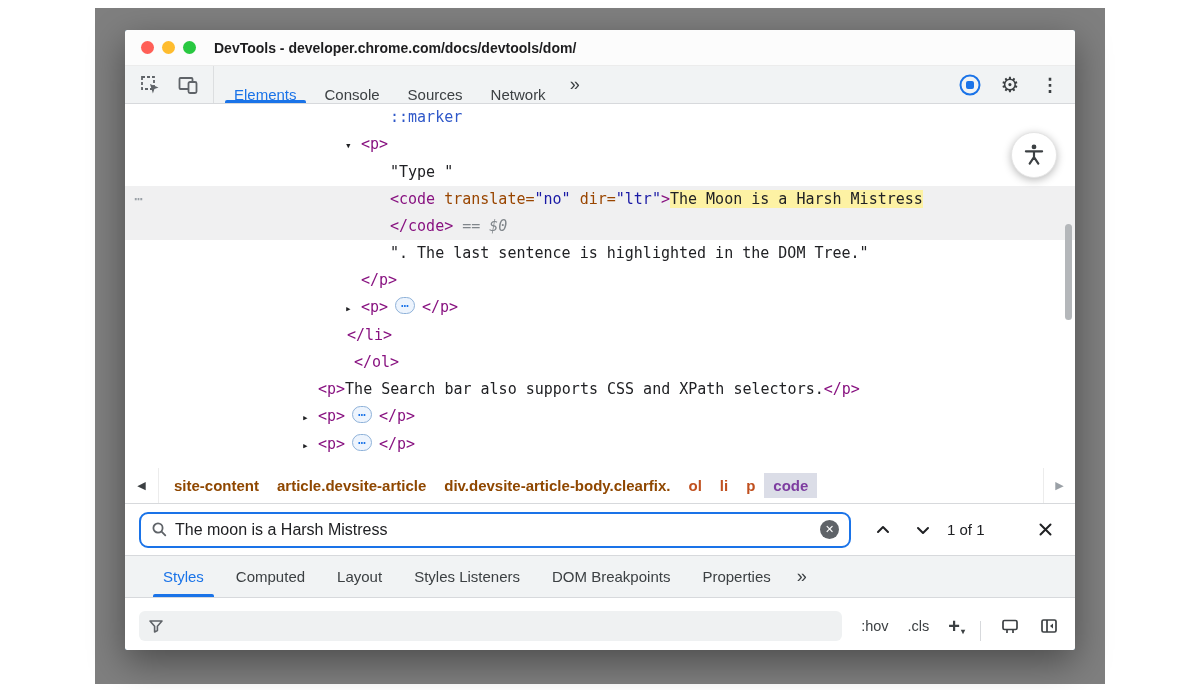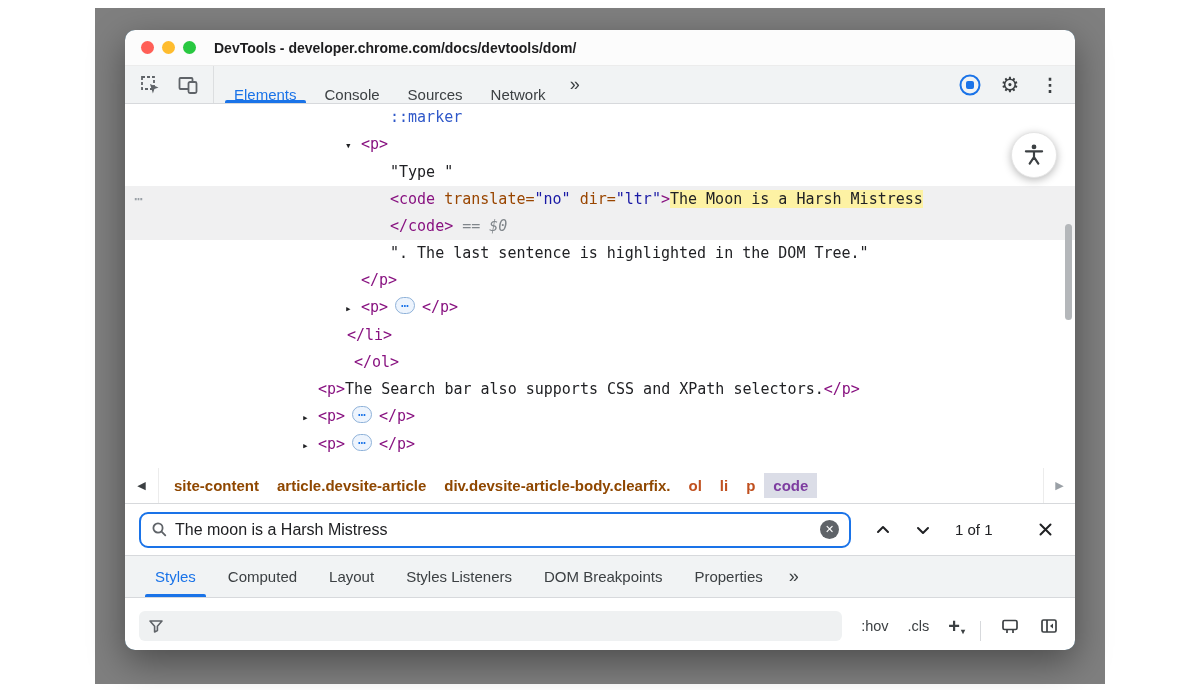--- a/index.html
+++ b/index.html
@@ -1,18 +1,18 @@
 <!DOCTYPE html>
 <html style="--accent: #1a73e8; --tag: #881280; --attr-name: #994500; --attr-value: #1a1aa6; --pseudo: #2f58c9; --highlight-bg: #fdf2a4; --selected-row-bg: #f0f0f1; --breadcrumb-brown: #8f4700; --breadcrumb-orange: #c0501f; --breadcrumb-selected-text: #7d3da0; --breadcrumb-selected-bg: #dbdde7; --traffic-red: #ff5f57; --traffic-yellow: #febc2e; --traffic-green: #28c840;"><head>
 <meta charset="utf-8">
 <style>
   *{margin:0;padding:0;box-sizing:border-box;}
   html,body{width:1200px;height:690px;background:#ffffff;font-family:"Liberation Sans",sans-serif;overflow:hidden;}
   .backdrop{position:absolute;left:95px;right:95px;top:8px;bottom:6px;background:#7f7f7f;}
-  .window{position:absolute;left:125px;top:30px;width:950px;height:620px;background:#0c4a6e;border-radius:10px;
+  .window{position:absolute;left:125px;top:30px;width:950px;height:620px;background:#0c4a6e;border-radius:2px;
           box-shadow:0 12px 36px rgba(0,0,0,.4);overflow:hidden;display:flex;flex-direction:column;}
 
   
   .titlebar{height:36px;flex:0 0 auto;background:#fcfcfc;border-bottom:1px solid #ececec;display:flex;align-items:center;padding:0 16px;}
   .light{width:13px;height:13px;border-radius:50%;margin-right:8px;flex:0 0 auto;}
   .title{font-size:14px;font-weight:bold;color:#1d1d1f;margin-left:10px;white-space:nowrap;}
 
   
   .toolbar{height:38px;flex:0 0 auto;background:#f1f3f4;border-bottom:1px solid #d7d9dc;display:flex;align-items:stretch;}
   .tool-icons{display:flex;align-items:center;gap:12px;padding:0 12px 0 12px;border-right:1px solid #dcdee0;}
@@ -58,25 +58,25 @@
   .crumb-fwd{margin-left:auto;align-self:stretch;width:32px;display:flex;align-items:center;justify-content:center;border-left:1px solid #ececec;color:#9aa0a6;font-size:11px;cursor:pointer;}
 
   
   .searchbar{height:52px;flex:0 0 auto;background:#fff;border-bottom:1px solid #d7d9dc;display:flex;align-items:center;padding:0 14px;}
   .search-box{flex:0 0 712px;height:36px;border:2px solid var(--accent);border-radius:9px;background:#fff;
               display:flex;align-items:center;padding:0 10px;}
   .search-input{flex:1;border:none;outline:none;background:transparent;font-size:16px;color:#202124;font-family:"Liberation Sans",sans-serif;margin-left:7px;}
   .clear-btn{width:19px;height:19px;border-radius:50%;background:#5f6368;color:#fff;font-size:11px;line-height:1;
              display:flex;align-items:center;justify-content:center;cursor:pointer;flex:0 0 auto;}
   .nav-btn{margin-left:24px;display:flex;align-items:center;cursor:pointer;}
-  .matches{margin-left:24px;font-size:15px;color:#202124;white-space:nowrap;text-align:center;}
+  .matches{margin-left:16px;font-size:15px;color:#202124;white-space:nowrap;text-align:center;}
   .close-btn{margin-left:auto;margin-right:8px;display:flex;align-items:center;cursor:pointer;}
 
   
-  .stabs{height:42px;flex:0 0 auto;background:#f1f3f4;border-bottom:1px solid #d7d9dc;display:flex;align-items:stretch;padding-left:14px;}
+  .stabs{height:42px;flex:0 0 auto;background:#f1f3f4;border-bottom:1px solid #d7d9dc;display:flex;align-items:stretch;padding-left:22px;}
   .stab{display:flex;align-items:center;padding:0 16px;font-size:15px;color:#3c4043;position:relative;cursor:pointer;white-space:nowrap;}
   .stab.active{color:var(--accent);}
   .stab.active::after{content:"";position:absolute;left:6px;right:6px;bottom:0;height:3px;background:var(--accent);border-radius:2px 2px 0 0;}
 
   
   .filterbar{flex:1 1 auto;background:#fff;display:flex;align-items:flex-start;padding:13px 16px 0 14px;}
   .filter-input{flex:1;height:30px;background:#eff1f2;border-radius:6px;display:flex;align-items:center;padding:0 9px;cursor:text;}
   .fctl{margin-left:19px;height:30px;display:flex;align-items:center;font-size:14.5px;color:#3c4043;cursor:pointer;white-space:nowrap;}
   .fctl.plus{font-size:20px;font-weight:bold;position:relative;}
   .plus-caret{font-size:8px;position:relative;top:5px;left:1px;}

